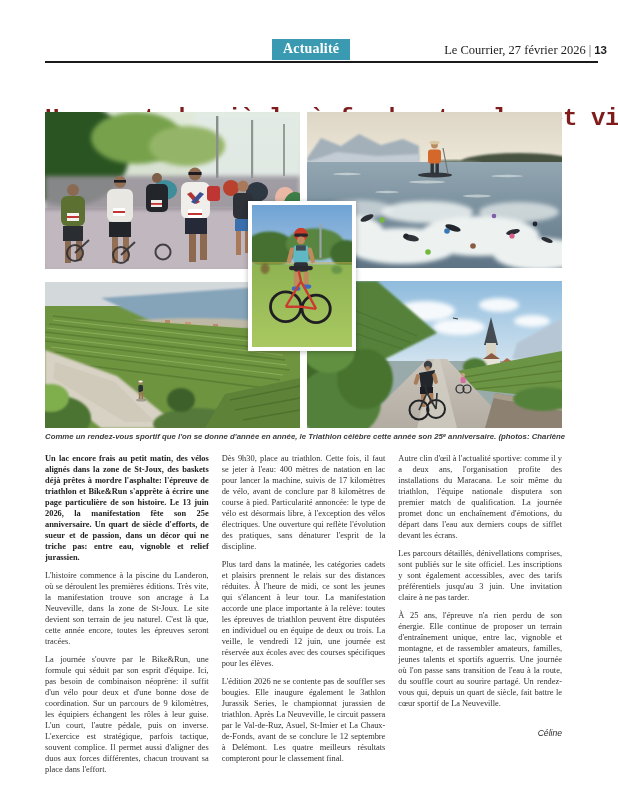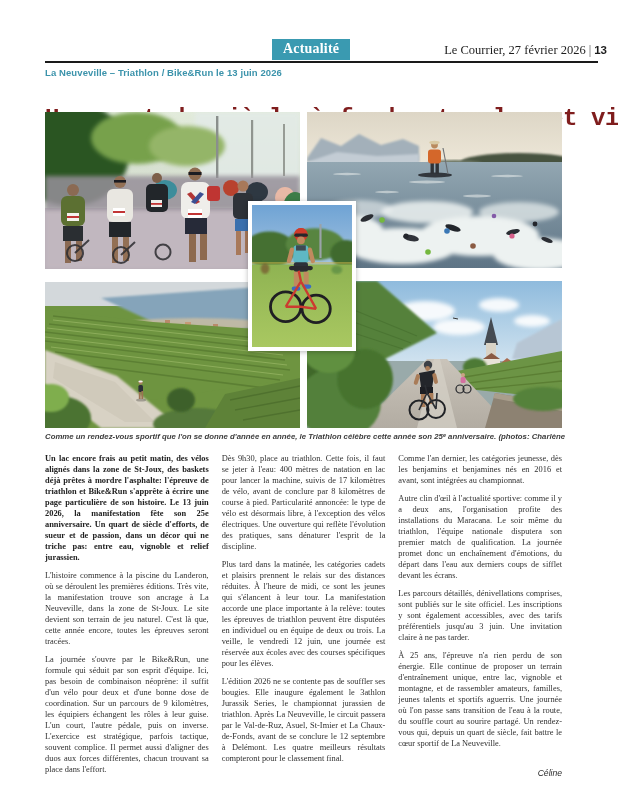--- a/index.html
+++ b/index.html
@@ -47,21 +47,20 @@
 <body>
 
 <div class="page">
 
   <div class="badge">Actualité</div>
   <div class="masthead">
     <span>Le Courrier, 27 février 2026</span><span class="sep">|</span><span class="pageno">13</span>
   </div>
   <div class="header-rule"></div>
 
-  <div class="kicker">La Neuveville – Triathlon / Bike&amp;Run le 13 juin 2026</div>
   <h1 class="headline">Un quart de siècle à fond entre lac et vignoble</h1>
 
   <div class="collage">
 
     <div class="ph ph-runners">
       <svg viewBox="0 0 255 157" preserveAspectRatio="none" aria-hidden="true">
         <defs>
           <linearGradient id="p1sky" x1="0" y1="0" x2="0" y2="1">
             <stop offset="0" stop-color="#e2ebdb"></stop>
               <stop offset="1" stop-color="#c6cfc2"></stop>
@@ -403,21 +402,20 @@
       <p class="lede">Un lac encore frais au petit matin, des vélos alignés dans la zone de St-Joux, des baskets déjà prêtes à mordre l'asphalte: l'épreuve de triathlon et Bike&amp;Run s'apprête à écrire une page particulière de son histoire. Le 13 juin 2026, la manifestation fête son 25e anniversaire. Un quart de siècle d'efforts, de sueur et de passion, dans un décor qui ne triche pas: entre eau, vignoble et relief jurassien.</p>
       <p>L'histoire commence à la piscine du Landeron, où se déroulent les premières éditions. Très vite, la manifestation trouve son ancrage à La Neuveville, dans la zone de St-Joux. Le site devient son terrain de jeu naturel. C'est là que, cette année encore, toutes les épreuves seront tracées.</p>
       <p>La journée s'ouvre par le Bike&amp;Run, une formule qui séduit par son esprit d'équipe. Ici, pas besoin de combinaison néoprène: il suffit d'un vélo pour deux et d'une bonne dose de coordination. Sur un parcours de 9 kilomètres, les équipiers échangent les rôles à leur guise. L'un court, l'autre pédale, puis on inverse. L'exercice est stratégique, parfois tactique, souvent complice. Il permet aussi d'aligner des duos aux forces différentes, chacun trouvant sa place dans l'effort.</p>
     </div>
     <div class="col">
       <p>Dès 9h30, place au triathlon. Cette fois, il faut se jeter à l'eau: 400 mètres de natation en lac pour lancer la machine, suivis de 17 kilomètres de vélo, avant de conclure par 8 kilomètres de course à pied. Particularité annoncée: le type de vélo est désormais libre, à l'exception des vélos électriques. Une ouverture qui reflète l'évolution des pratiques, sans dénaturer l'esprit de la discipline.</p>
       <p>Plus tard dans la matinée, les catégories cadets et plaisirs prennent le relais sur des distances réduites. À l'heure de midi, ce sont les jeunes qui s'élancent à leur tour. La manifestation accorde une place importante à la relève: toutes les épreuves de triathlon peuvent être disputées en individuel ou en équipe de deux ou trois. La veille, le vendredi 12 juin, une journée est réservée aux écoles avec des courses spécifiques pour les élèves.</p>
       <p>L'édition 2026 ne se contente pas de souffler ses bougies. Elle inaugure également le 3athlon Jurassik Series, le championnat jurassien de triathlon. Après La Neuveville, le circuit passera par le Val-de-Ruz, Asuel, St-Imier et La Chaux-de-Fonds, avant de se conclure le 12 septembre à Delémont. Les quatre meilleurs résultats compteront pour le classement final.</p>
     </div>
     <div class="col">
-      <p>Comme l'an dernier, les catégories jeunesse, dès les benjamins et benjamines nés en 2016 et avant, sont intégrées au championnat.</p>
       <p>Autre clin d'œil à l'actualité sportive: comme il y a deux ans, l'organisation profite des installations du Maracana. Le soir même du triathlon, l'équipe nationale disputera son premier match de qualification. La journée promet donc un enchaînement d'émotions, du départ dans l'eau aux derniers coups de sifflet devant les écrans.</p>
       <p>Les parcours détaillés, dénivellations comprises, sont publiés sur le site officiel. Les inscriptions y sont également accessibles, avec des tarifs préférentiels jusqu'au 3 juin. Une invitation claire à ne pas tarder.</p>
       <p>À 25 ans, l'épreuve n'a rien perdu de son énergie. Elle continue de proposer un terrain d'entraînement unique, entre lac, vignoble et montagne, et de rassembler amateurs, familles, jeunes talents et sportifs aguerris. Une journée où l'on passe sans transition de l'eau à la route, du souffle court au sourire partagé. Un rendez-vous qui, depuis un quart de siècle, fait battre le cœur sportif de La Neuveville.</p>
       <div class="signature">Céline</div>
     </div>
   </div>
 
 </div>
 
 </body></html>

